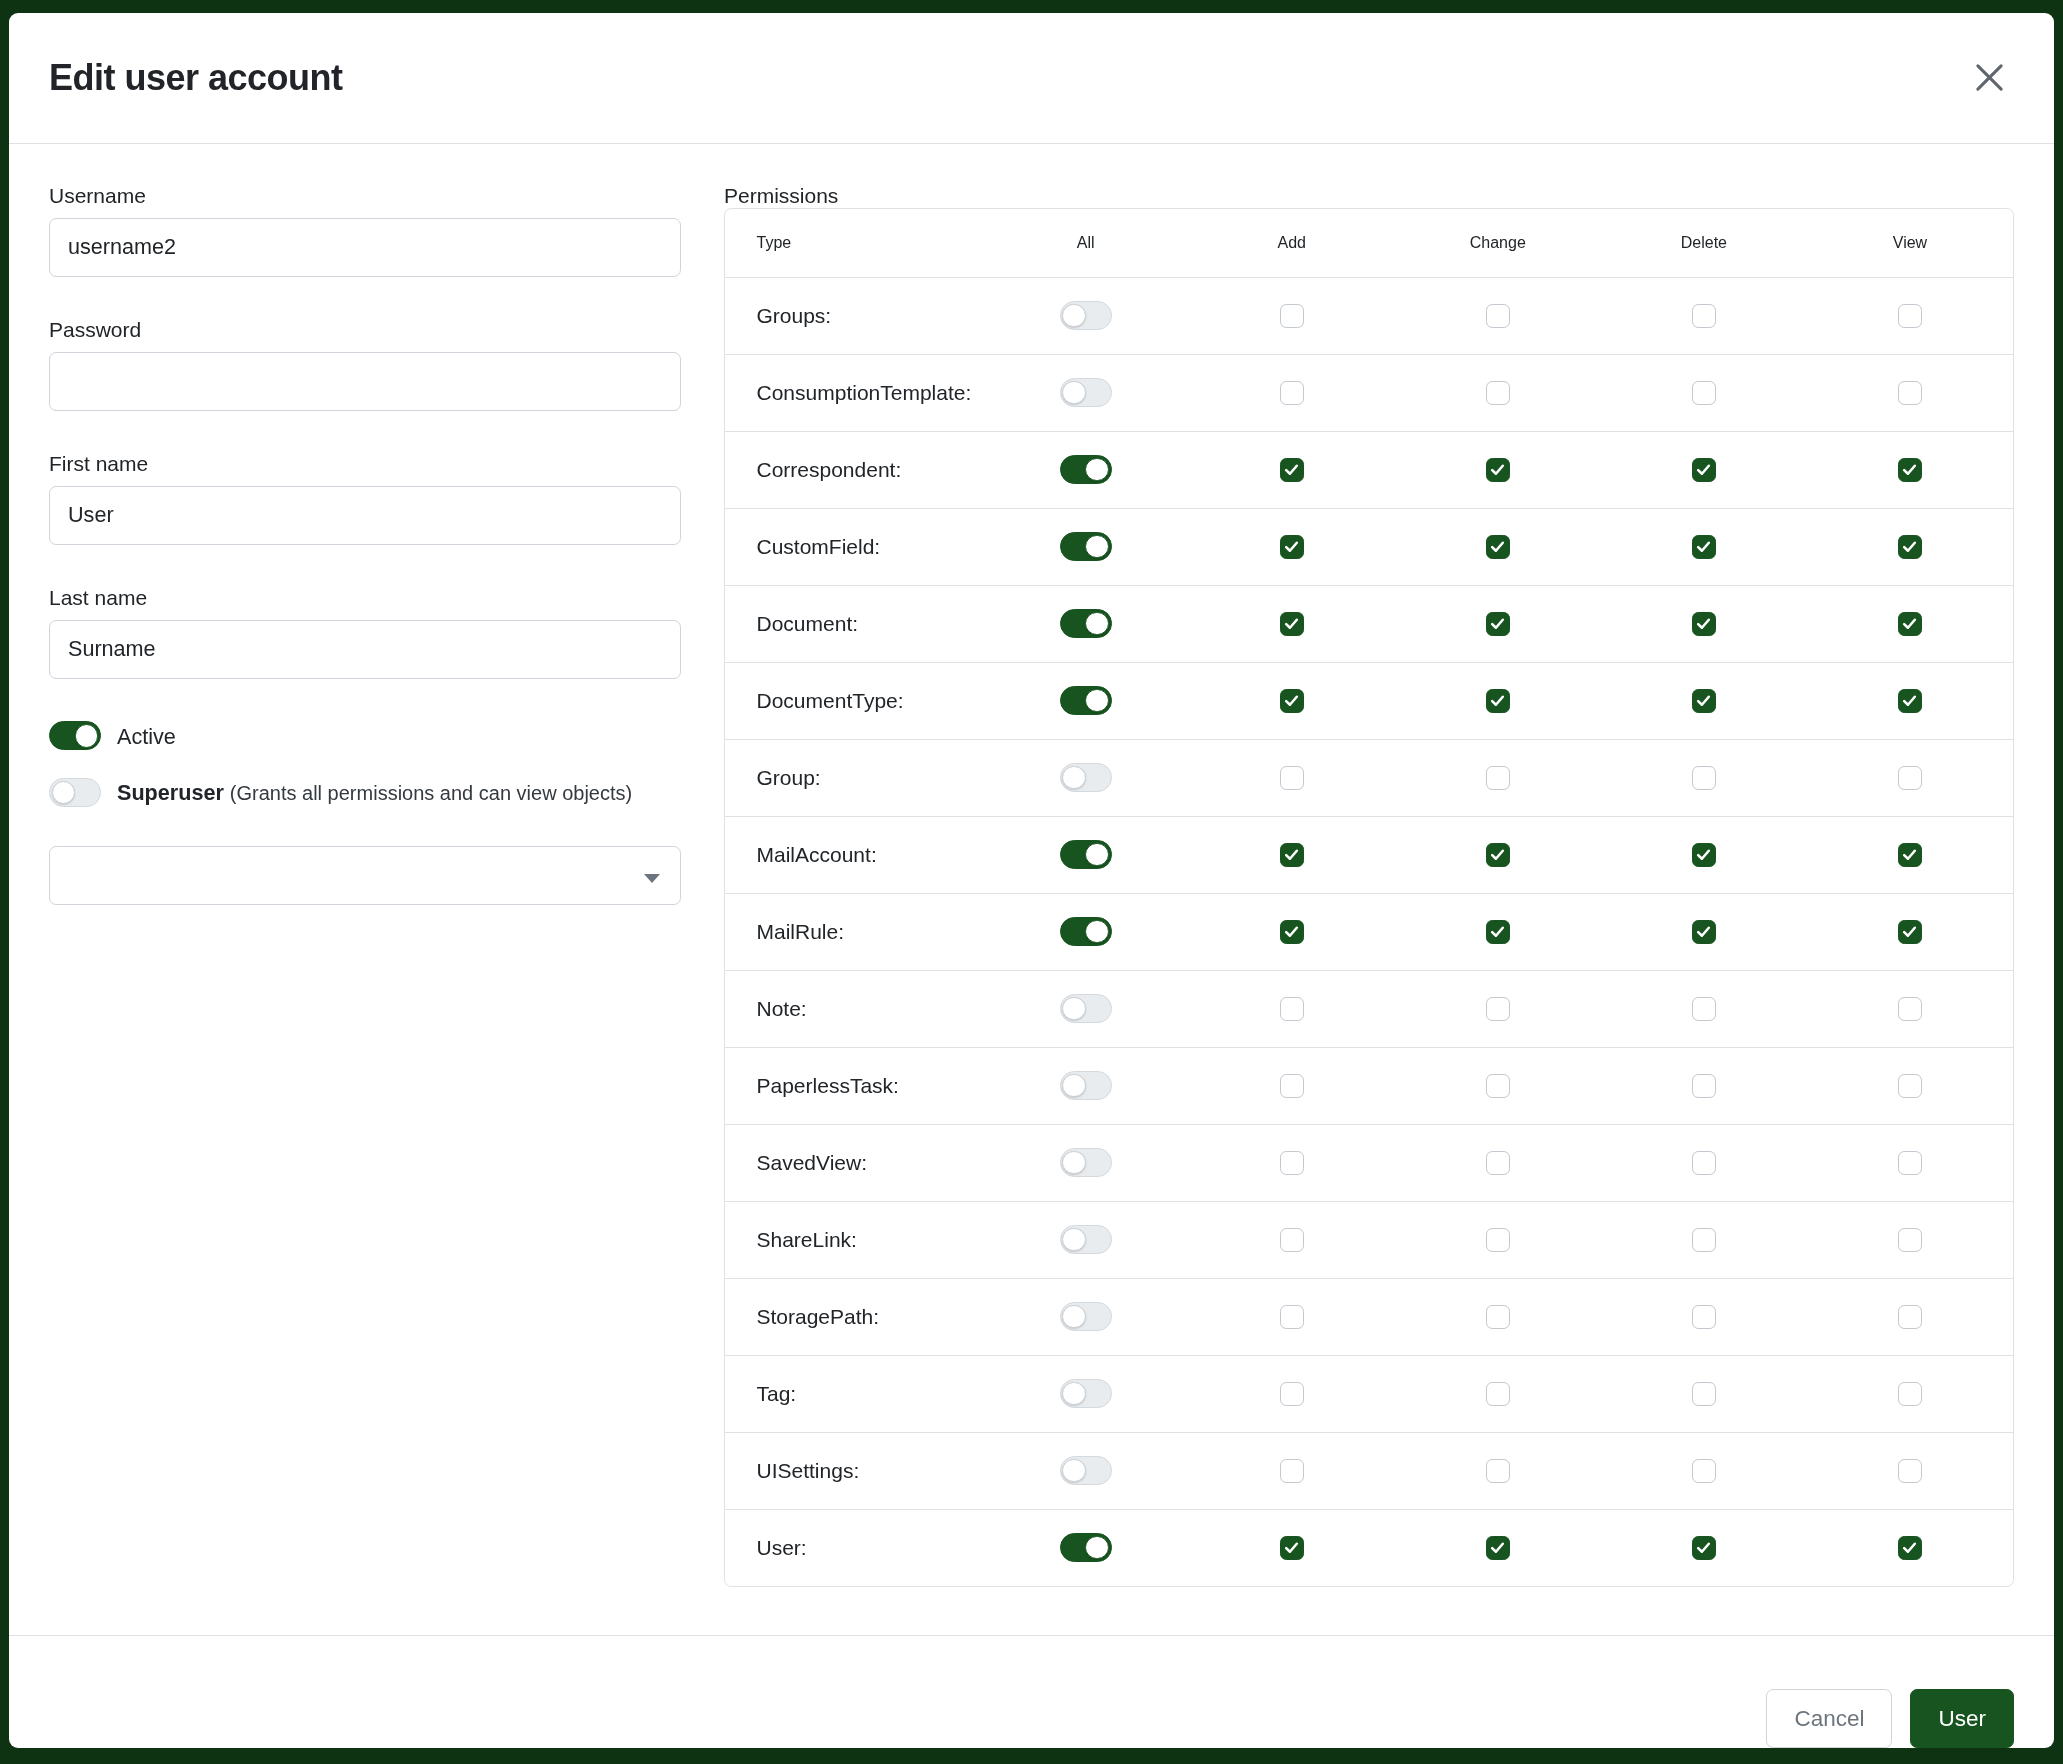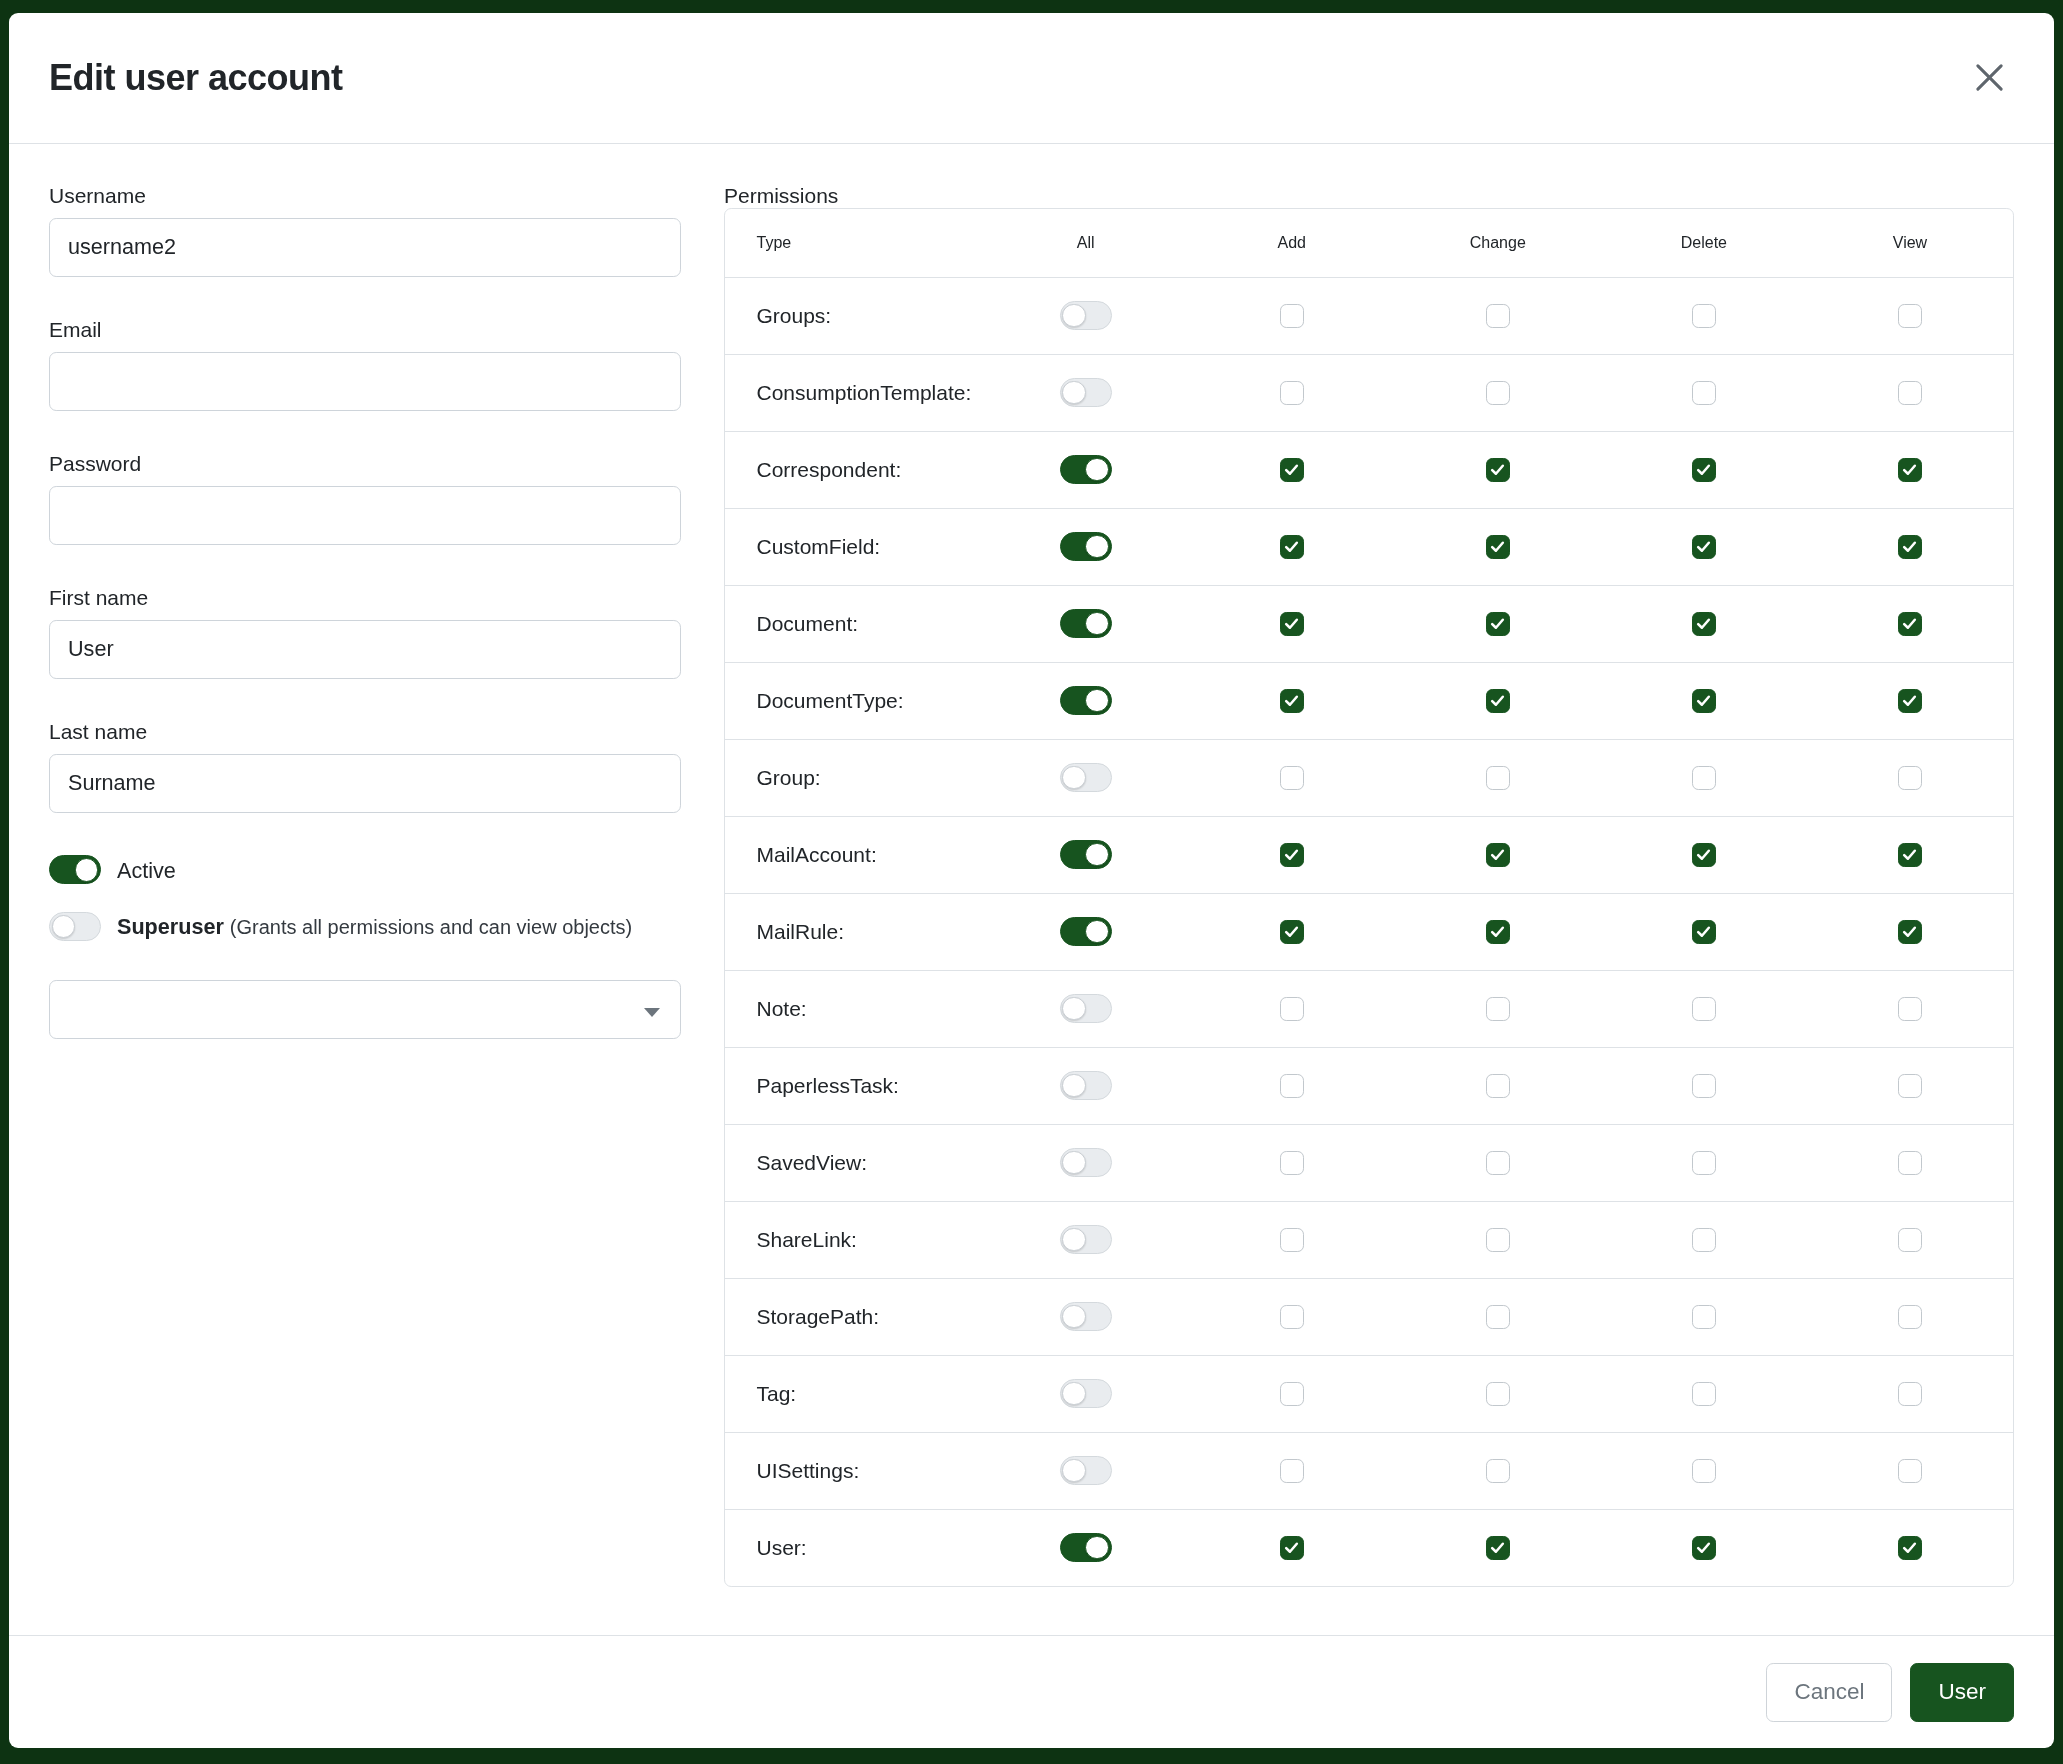--- a/index.html
+++ b/index.html
@@ -133,21 +133,21 @@
     background:#fff;
     cursor:pointer;
     display:flex;align-items:center;justify-content:center;
   }
   .checkbox.checked{background:var(--primary);border-color:var(--primary);}
   .checkbox svg{width:17px;height:17px;}
   
   .modal-footer{
     height:113px;flex:none;
     border-top:0.9px solid var(--border);
-    display:flex;align-items:center;justify-content:flex-end;
+    display:flex;align-items:flex-end;justify-content:flex-end;
     gap:18px;
     padding:0 40px;
   }
   .btn{
     height:59px;
     border-radius:7.2px;
     font-size:22.5px;
     font-family:inherit;
     cursor:pointer;
     padding:0 27px;
@@ -177,24 +177,20 @@
         </svg>
     </button>
   </div>
 
   <div class="modal-body">
 
     <div class="form-col">
       <div class="field">
         <label>Username</label>
         <input type="text" value="username2" style="">
-      </div>
-      <div class="field">
-        <label>Email</label>
-        <input type="text" value="" style="">
       </div>
       <div class="field">
         <label>Password</label>
         <input type="password" value="" style="">
       </div>
       <div class="field">
         <label>First name</label>
         <input type="text" value="User" style="">
       </div>
       <div class="field">

